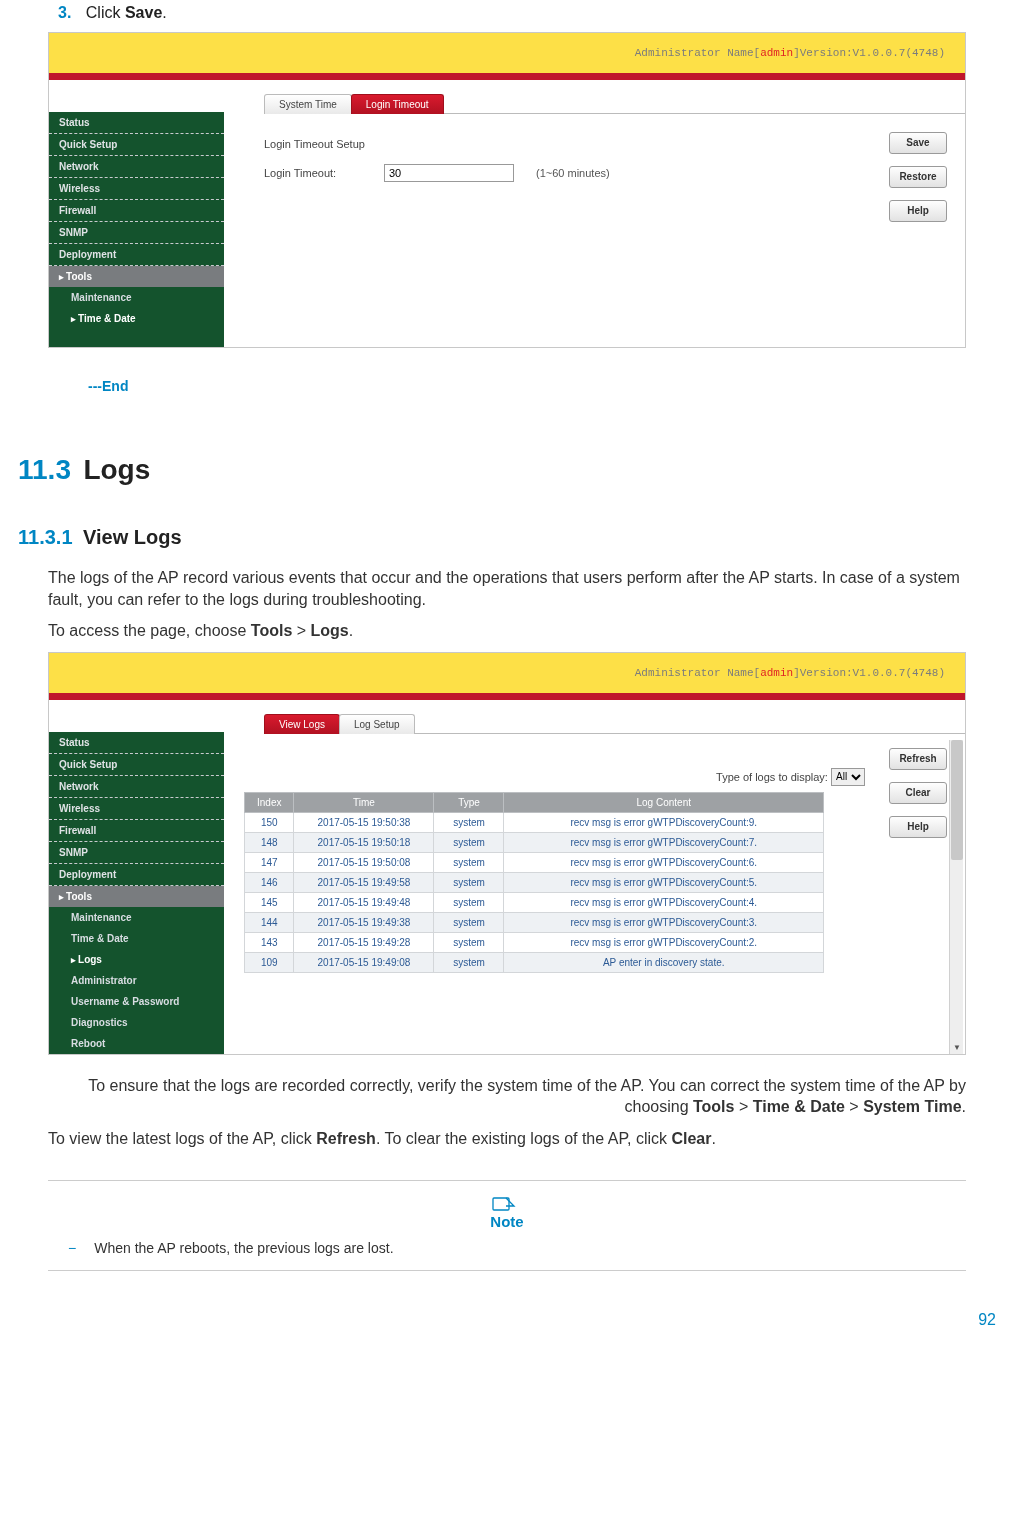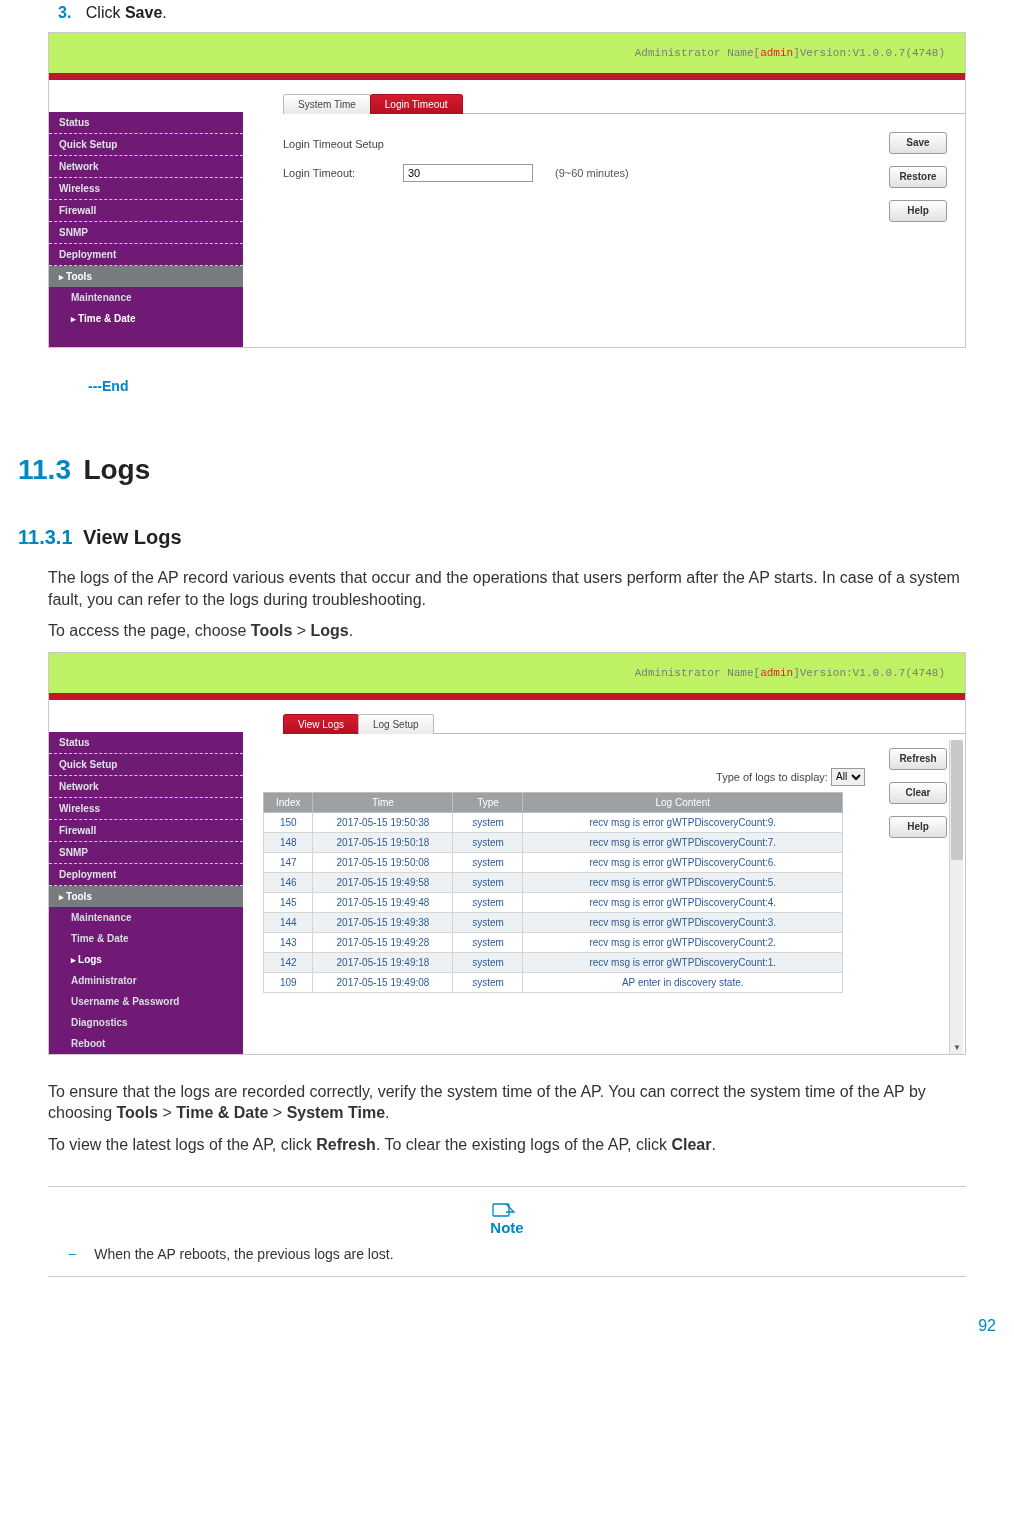--- a/index.html
+++ b/index.html
@@ -31,36 +31,36 @@
   .page-num { text-align: right; color: #0086c3; font-size: 16px; margin-top: 40px; }
 
   
   .screenshot {
     border: 1px solid #c8c8c8;
     margin: 10px 30px 0 30px;
     background: #fff;
   }
   .ss-top {
     height: 40px;
-    background: #bef264;
+    background: #fde047;
     font-family: "Courier New", monospace;
     font-size: 11px;
     color: #7c7c7c;
     display: flex;
     justify-content: flex-end;
     align-items: center;
     padding-right: 20px;
     text-align: center;
   }
   .ss-top .admin { color: #e02424; }
   .ss-redbar { height: 7px; background: #c0172b; }
   .ss-body { display: flex; background: #fff; }
   .ss-sidebar {
-    width: 194px;
-    background: #701a75;
+    width: 175px;
+    background: #14532d;
   }
   .ss-sidebar-gap { height: 32px; background: #fff; }
   .ss-side-item {
     font-size: 10px;
     color: #dfe2e5;
     font-weight: bold;
     padding: 5px 10px 5px 10px;
     border-bottom: 1px dashed #c8cbce;
   }
   .ss-side-sub {
@@ -185,21 +185,21 @@
     <div class="ss-content">
       <div class="ss-tabs">
         <div class="ss-tab">System Time</div>
         <div class="ss-tab active">Login Timeout</div>
       </div>
       <div class="ss1-main">
         <div>Login Timeout Setup</div>
         <div class="ss1-row">
           <span class="lbl">Login Timeout:</span>
           <input type="text" value="30" style="">
-          <span class="ss1-hint">(9~60 minutes)</span>
+          <span class="ss1-hint">(1~60 minutes)</span>
         </div>
       </div>
       <div class="ss1-right-btns">
         <button class="ss-btn">Save</button>
         <button class="ss-btn">Restore</button>
         <button class="ss-btn">Help</button>
       </div>
     </div>
   </div>
 </div>
@@ -306,26 +306,20 @@
                 <td>system</td>
                 <td>recv msg is error gWTPDiscoveryCount:3.</td>
               </tr>
               <tr>
                 <td>143</td>
                 <td>2017-05-15 19:49:28</td>
                 <td>system</td>
                 <td>recv msg is error gWTPDiscoveryCount:2.</td>
               </tr>
               <tr>
-                <td>142</td>
-                <td>2017-05-15 19:49:18</td>
-                <td>system</td>
-                <td>recv msg is error gWTPDiscoveryCount:1.</td>
-              </tr>
-              <tr>
                 <td>109</td>
                 <td>2017-05-15 19:49:08</td>
                 <td>system</td>
                 <td>AP enter in discovery state.</td>
               </tr>
             </tbody>
         </table>
       </div>
       <div class="ss2-right-btns">
         <button class="ss-btn">Refresh</button>
@@ -334,21 +328,21 @@
       </div>
       <div class="ss2-scroll">
         <div class="arrow" style="top:0">▲</div>
         <div class="thumb"></div>
         <div class="arrow" style="bottom:0">▼</div>
       </div>
     </div>
   </div>
 </div>
 
-<p class="para" style="margin-top:26px;">
+<p class="para" style="margin-top:20px;text-align:right;">
   <span>To ensure that the logs are recorded correctly, verify the system time of the AP. You can correct the system time of the AP by choosing </span><b>Tools</b><span> &gt; </span><b>Time &amp; Date</b><span> &gt; </span><b>System Time</b><span>.</span>
 </p>
 
 <p class="para">
   <span>To view the latest logs of the AP, click </span><b>Refresh</b><span>. To clear the existing logs of the AP, click </span><b>Clear</b><span>.</span>
 </p>
 
 <div class="note-box">
   <div class="note-head">
     <svg width="24" height="18" viewBox="0 0 24 18">

